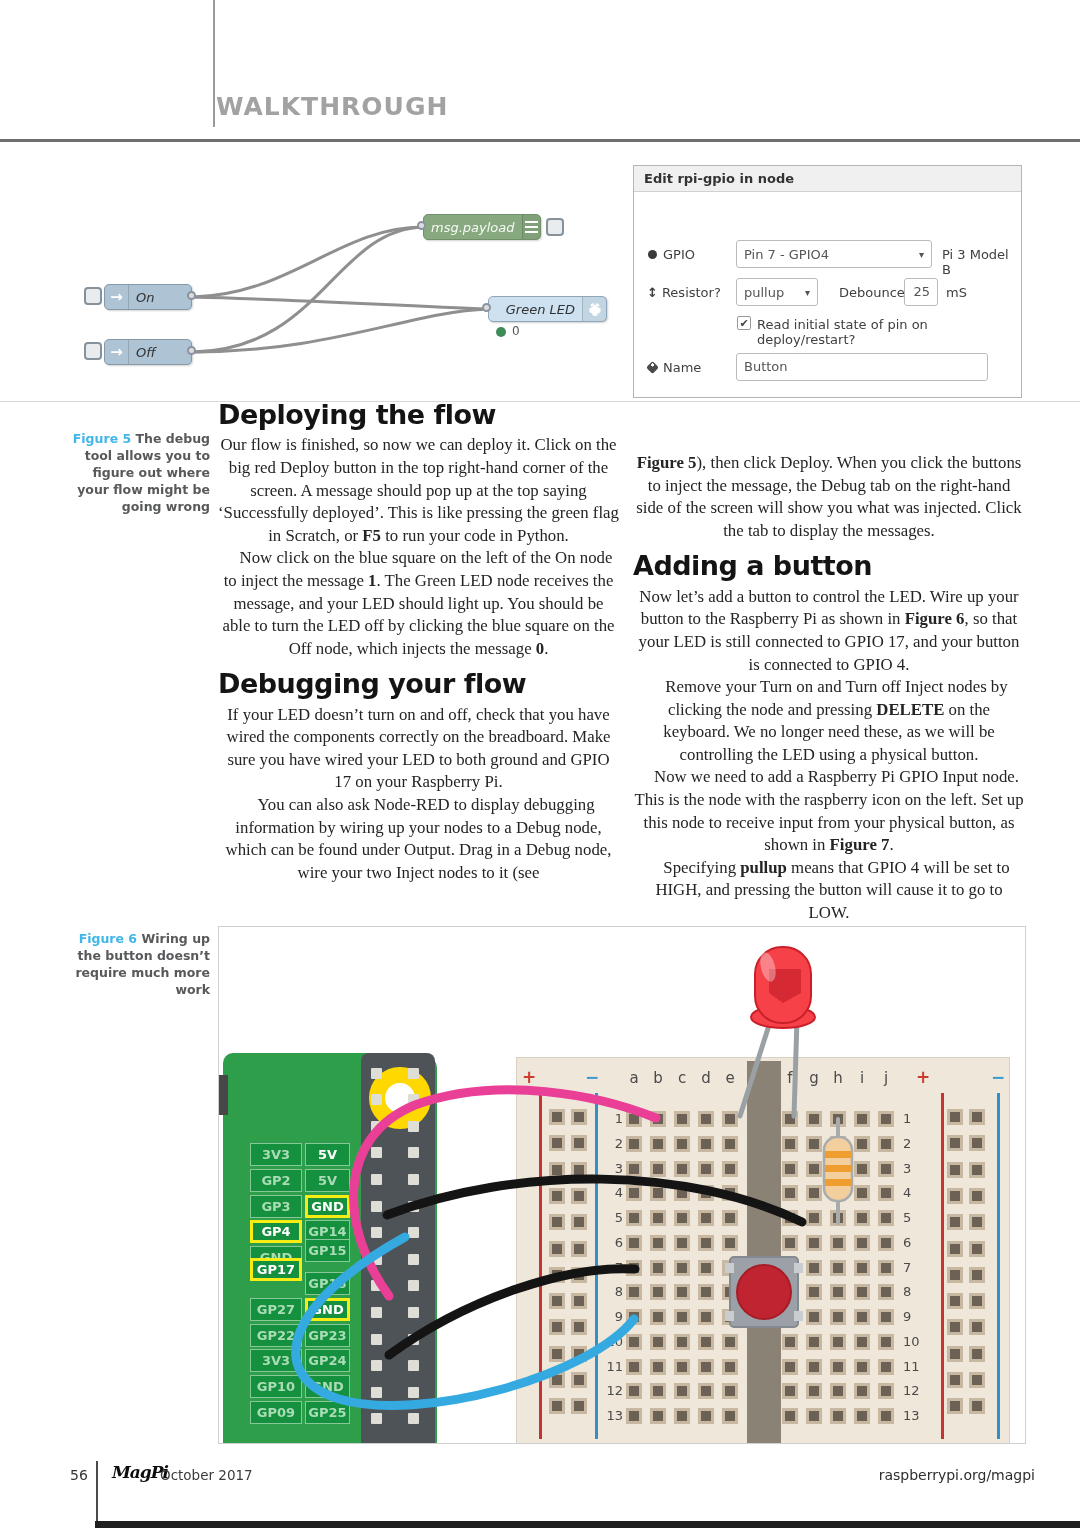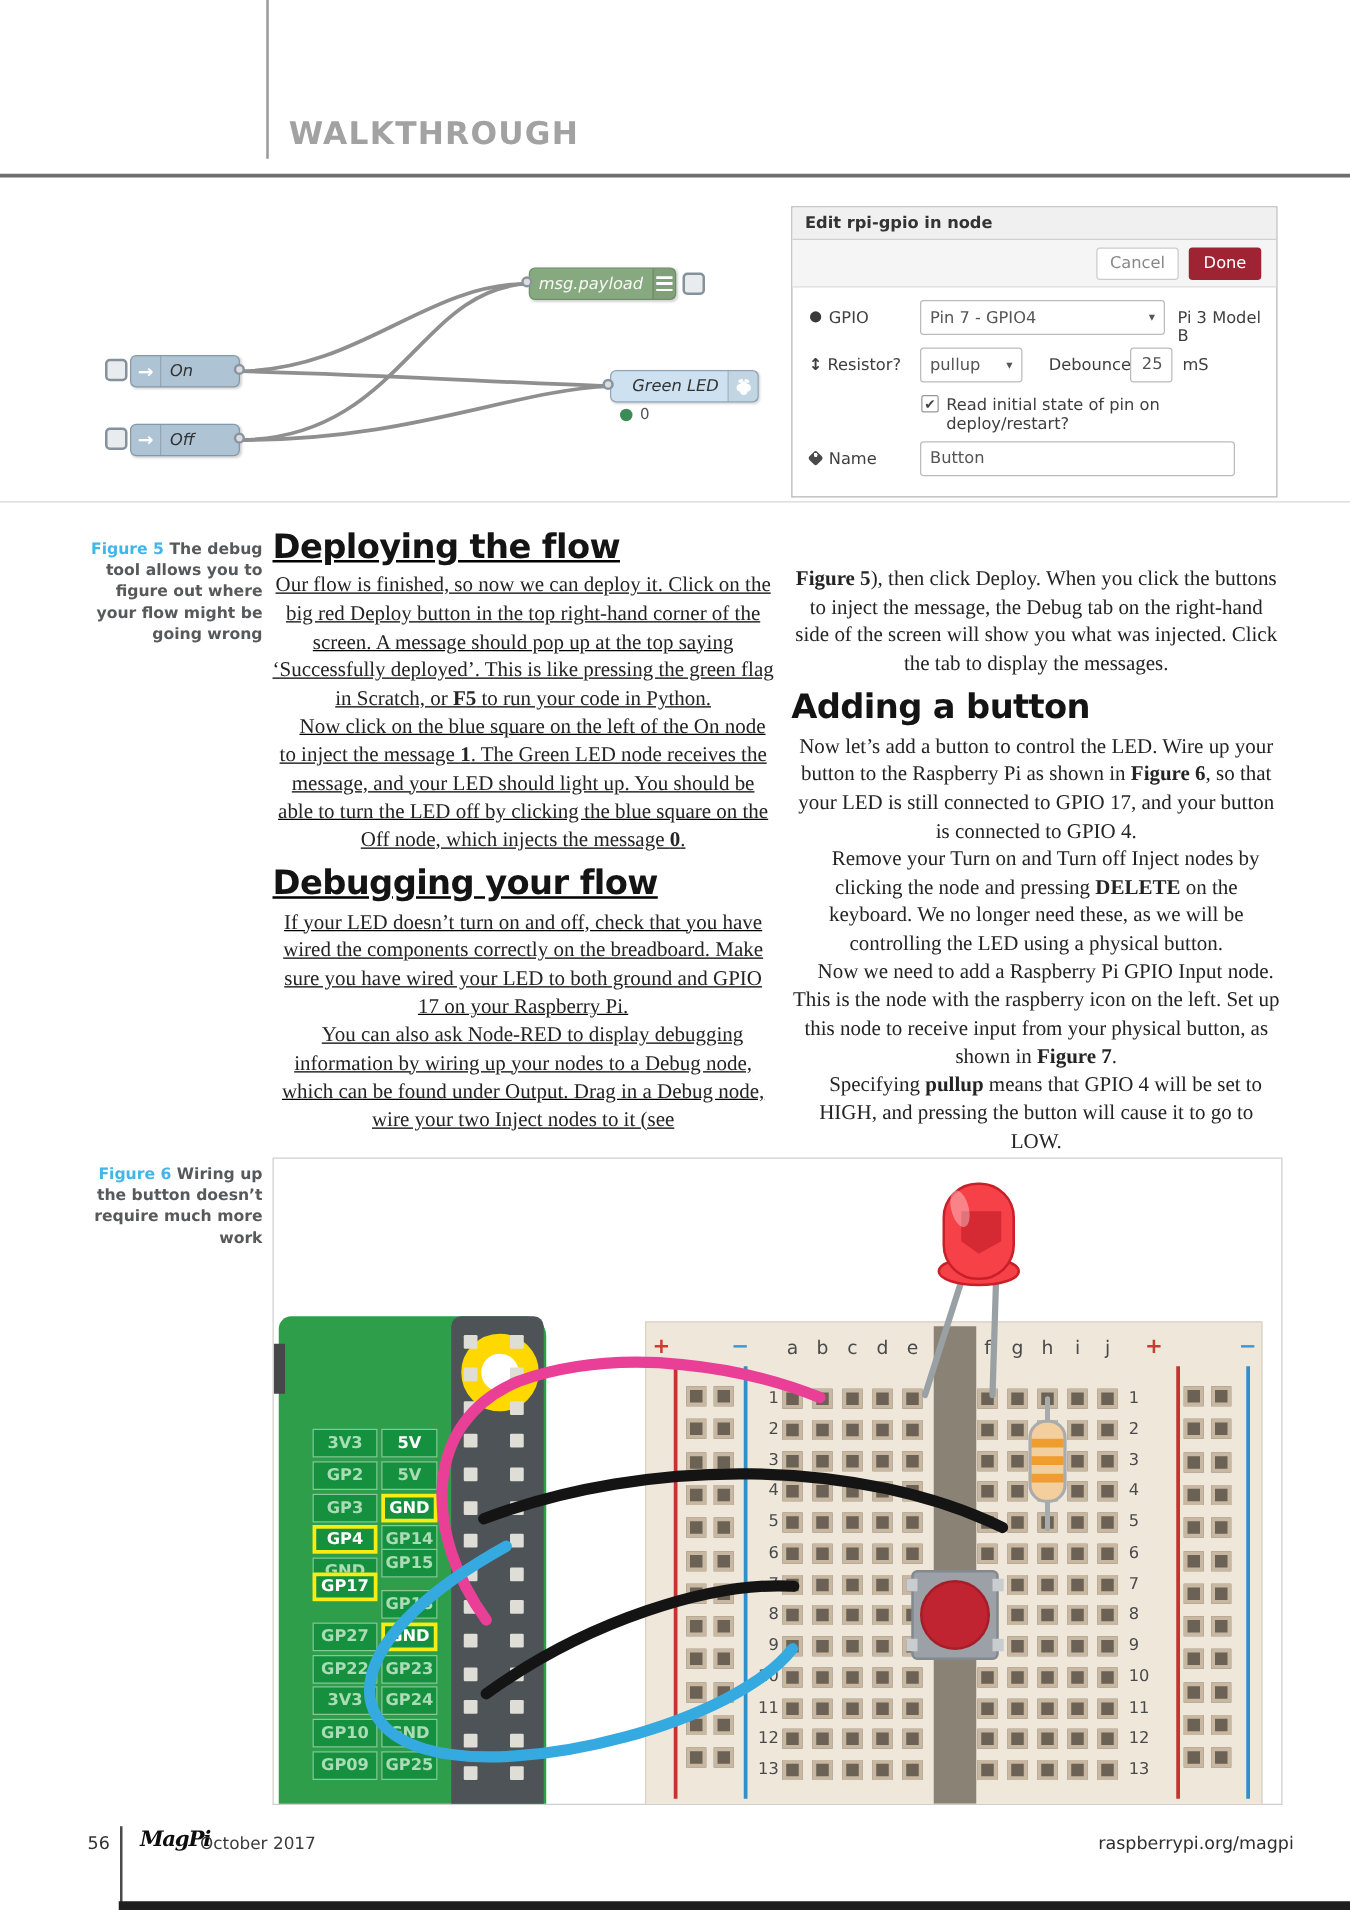--- a/index.html
+++ b/index.html
@@ -1,21 +1,21 @@
 <!DOCTYPE html>
 <html><head>
 <meta charset="utf-8">
 <style>
   * { margin:0; padding:0; box-sizing:border-box; }
   body { background:#e8e8e8; font-family:"DejaVu Sans", sans-serif; }
   .page { position:relative; width:1080px; height:1528px; background:#fff; margin:0 auto; overflow:hidden; }
 
   
   .masthead-script { position:absolute; left:88px; top:74px; font:italic bold 44px "DejaVu Serif", serif; color:#111; letter-spacing:-1px; }
-  .masthead-kicker { position:absolute; left:231px; top:92px; font:bold 25px "DejaVu Sans", sans-serif; color:#a2a2a2; letter-spacing:1px; }
+  .masthead-kicker { position:absolute; left:216px; top:92px; font:bold 25px "DejaVu Sans", sans-serif; color:#a2a2a2; letter-spacing:1px; }
   .head-vline { position:absolute; left:213px; top:0; width:2px; height:127px; background:#9a9a9a; }
   .head-rule { position:absolute; left:0; top:139px; width:1080px; height:3px; background:#6e6e6e; }
   .mid-rule { position:absolute; left:0; top:401px; width:1080px; height:1px; background:#d8d8d8; }
 
   
   .nr-node { position:absolute; height:26px; border-radius:5px; display:flex; align-items:center; font:italic 13px "DejaVu Sans", sans-serif; box-shadow:1px 1px 2px rgba(0,0,0,.18); }
   .nr-inject { background:#aec3d4; border:1px solid #8599a9; color:#333; }
   .nr-debug  { background:#87a980; border:1px solid #71906a; color:#f8f8f4; justify-content:flex-end; }
   .nr-gpio   { background:#cde1f0; border:1px solid #90a6b8; color:#333; justify-content:flex-end; }
   .nr-iconbox { width:24px; height:24px; display:flex; align-items:center; justify-content:center; }
@@ -139,24 +139,20 @@
   <div class="port" style="left:187px; top:291px;"></div>
   <div class="port" style="left:187px; top:346px;"></div>
   <div class="port" style="left:417px; top:221px;"></div>
   <div class="port" style="left:482px; top:303px;"></div>
 
   <div class="nr-status-dot" style="left:496px; top:327px;"></div>
   <div class="nr-status-txt" style="left:512px; top:324px;">0</div>
 
   <div class="dialog">
     <div class="dlg-title">Edit rpi-gpio in node</div>
-    <div class="dlg-btnbar">
-      <div class="dlg-cancel">Cancel</div>
-      <div class="dlg-done" style="background:#9e2433;">Done</div>
-    </div>
 
     <div class="dlg-label" style="left:14px; top:81px;"><span class="icon-dot"></span><span>GPIO</span></div>
     <div class="dlg-select" style="left:102px; top:74px; width:196px;">
         <span>Pin 7 - GPIO4</span>
         <span class="dlg-caret">▾</span>
       </div>
     <div class="dlg-label" style="left:308px; top:81px;">Pi 3 Model B</div>
 
     <div class="dlg-label" style="left:13px; top:119px;"><span class="icon-updown">↕</span><span>Resistor?</span></div>
     <div class="dlg-select" style="left:102px; top:112px; width:82px;">
@@ -176,21 +172,21 @@
 
   <div class="mid-rule"></div>
 
   <div class="caption" style="left:60px; top:430px; width:150px; text-align:right;">
     <span class="fig-label">Figure 5</span><span> The debug tool allows you to figure out where your flow might be going wrong</span>
   </div>
   <div class="caption" style="left:60px; top:930px; width:150px; text-align:right;">
     <span class="fig-label">Figure 6</span><span> Wiring up the button doesn’t require much more work</span>
   </div>
 
-  <div class="col" style="left:218px; top:424px; width:401px;text-decoration:underline;">
+  <div class="col" style="left:218px; top:401px; width:401px;">
       <div class="sec-h">Deploying the flow</div>
       <p class="body-p"><span>Our flow is finished, so now we can deploy it. Click on the big red Deploy button in the top right-hand corner of the screen. A message should pop up at the top saying ‘Successfully deployed’. This is like pressing the green flag in Scratch, or </span><span class="b">F5</span><span> to run your code in Python.</span></p>
       <p class="body-p ind"><span>Now click on the blue square on the left of the On node to inject the message </span><span class="b">1</span><span>. The Green LED node receives the message, and your LED should light up. You should be able to turn the LED off by clicking the blue square on the Off node, which injects the message </span><span class="b">0</span><span>.</span></p>
       <div class="sec-h">Debugging your flow</div>
       <p class="body-p"><span>If your LED doesn’t turn on and off, check that you have wired the components correctly on the breadboard. Make sure you have wired your LED to both ground and GPIO 17 on your Raspberry Pi.</span></p>
       <p class="body-p ind"><span>You can also ask Node-RED to display debugging information by wiring up your nodes to a Debug node, which can be found under Output. Drag in a Debug node, wire your two Inject nodes to it (see</span></p>
     </div>
   <div class="col" style="left:633px; top:452px; width:392px;">
       <p class="body-p"><span class="b">Figure 5</span><span>), then click Deploy. When you click the buttons to inject the message, the Debug tab on the right-hand side of the screen will show you what was injected. Click the tab to display the messages.</span></p>
       <div class="sec-h">Adding a button</div>

